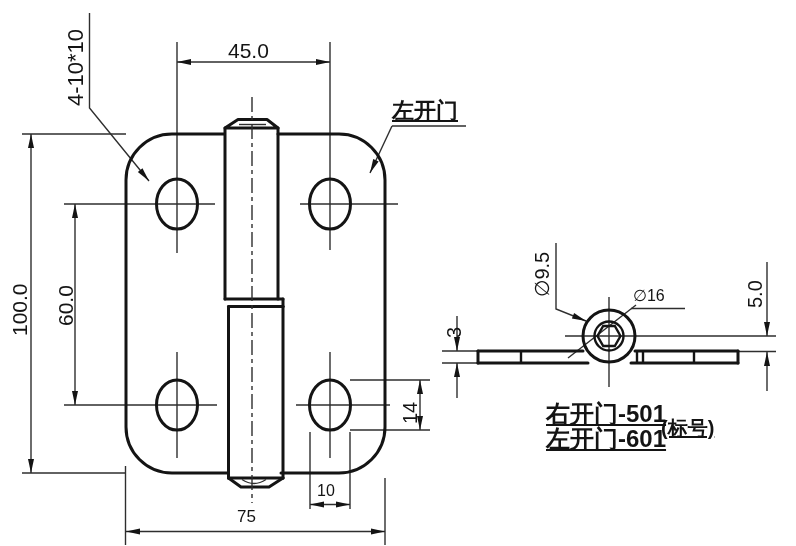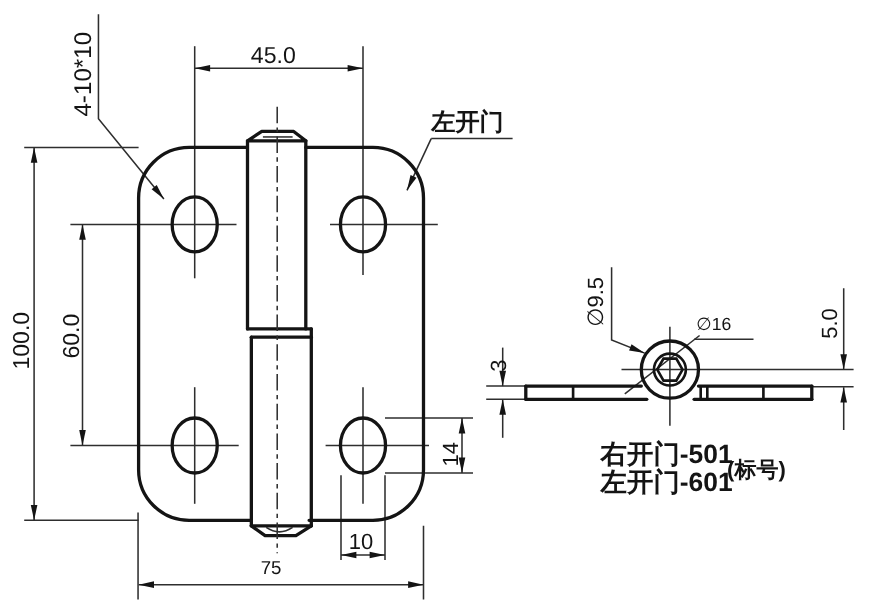--- a/index.html
+++ b/index.html
@@ -9,21 +9,21 @@
   }
   #stage svg{position:absolute;left:0;top:0;}
   .lbl{position:absolute;white-space:nowrap;line-height:1.1;color:#141414;}
   .vtext{transform:rotate(-90deg);transform-origin:0 0;}
   .thick{stroke:#141414;stroke-width:3;fill:none;stroke-linecap:round;stroke-linejoin:round;}
   .med{stroke:#141414;stroke-width:2.4;fill:none;}
   .thin{stroke:#2e2e2e;stroke-width:1.4;fill:none;}
   .dim{marker-start:url(#ah);marker-end:url(#ah);}
   .arr{marker-end:url(#ah);}
   .dash{stroke-dasharray:15 4 4 4;}
-  .cjk{font-weight:600;}
+  .cjk{font-weight:600;text-decoration:underline;}
 </style>
 </head>
 <body>
 
 <div id="stage">
 
   <svg width="796" height="546" viewBox="0 0 796 546">
     <defs>
       <marker id="ah" viewBox="0 0 16 8" refX="15" refY="4" markerWidth="16" markerHeight="8" markerUnits="userSpaceOnUse" orient="auto-start-reverse">
         <path d="M1,1 L15,4 L1,7 Z" fill="#141414" stroke="none"></path>
@@ -142,21 +142,21 @@
   <span class="lbl vtext" style="left:64px;top:106px;font-size:22px;">4-10*10</span>
 
   <span class="lbl vtext" style="left:8px;top:336px;font-size:21px;">100.0</span>
 
   <span class="lbl vtext" style="left:54px;top:326px;font-size:21px;">60.0</span>
 
   <span class="lbl cjk" style="left:392px;top:99px;font-size:22px;">左开门</span>
 
   <span class="lbl vtext" style="left:399px;top:424px;font-size:20px;">14</span>
 
-  <span class="lbl" style="left:317px;top:482px;font-size:20px;">10</span>
+  <span class="lbl" style="left:317px;top:482px;font-size:16px;">10</span>
 
   <span class="lbl" style="left:237px;top:508px;font-size:17px;">75</span>
 
   <span class="lbl vtext" style="left:531px;top:297px;font-size:20px;">∅9.5</span>
 
   <span class="lbl" style="left:633px;top:287px;font-size:16px;">∅16</span>
 
   <span class="lbl vtext" style="left:744px;top:308px;font-size:20px;">5.0</span>
 
   <span class="lbl vtext" style="left:443px;top:338px;font-size:20px;">3</span>

